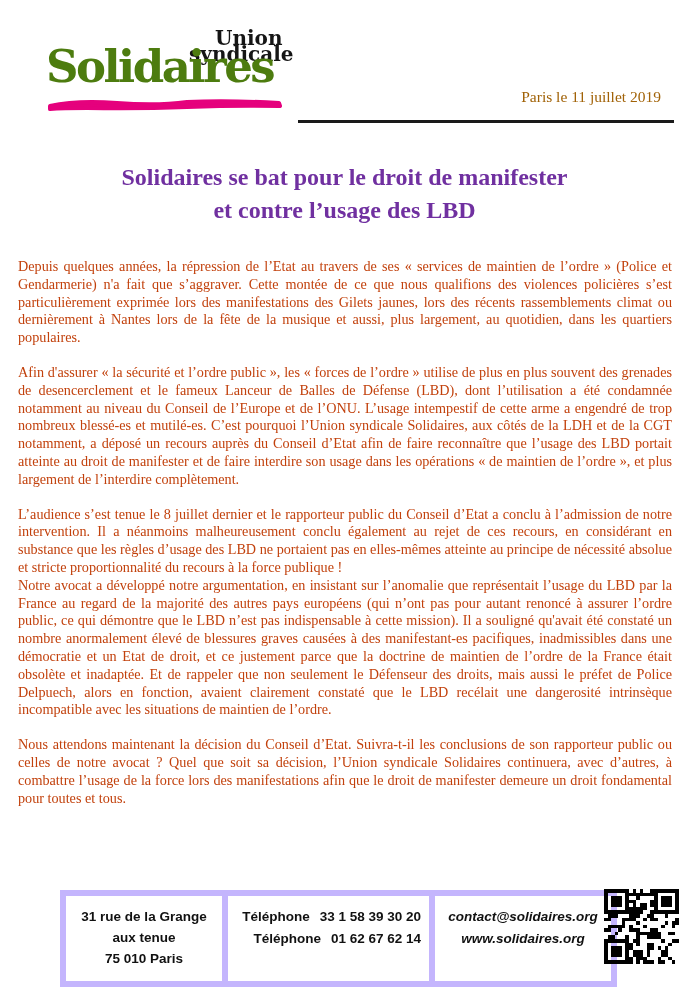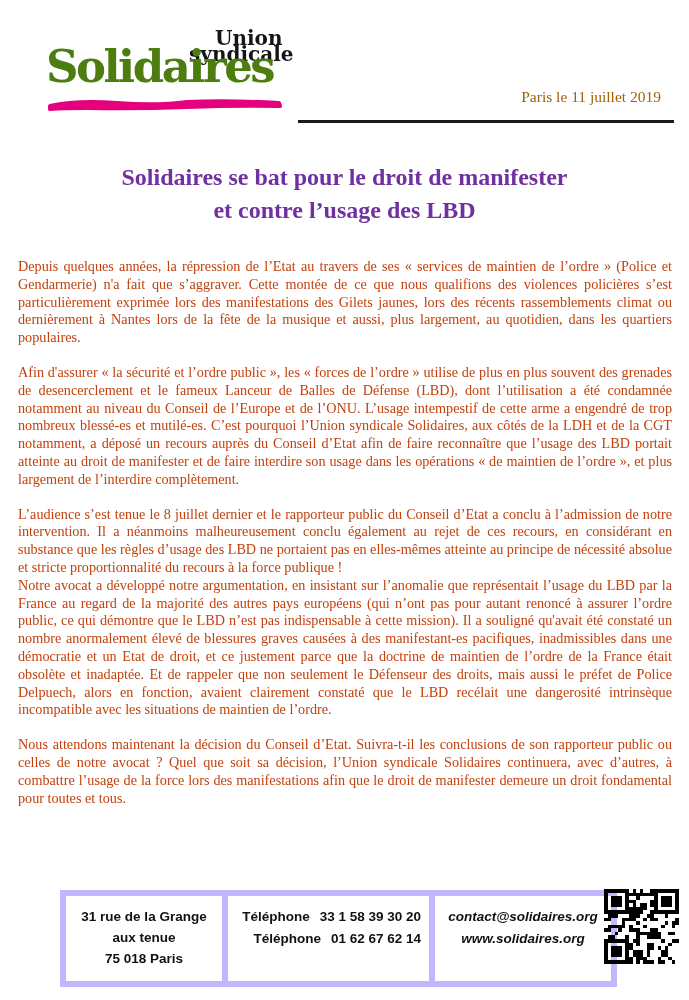--- a/index.html
+++ b/index.html
@@ -102,21 +102,21 @@
     <p>Notre avocat a développé notre argumentation, en insistant sur l’anomalie que représentait l’usage du LBD par la France au regard de la majorité des autres pays européens (qui n’ont pas pour autant renoncé à assurer l’ordre public, ce qui démontre que le LBD n’est pas indispensable à cette mission). Il a souligné qu'avait été constaté un nombre anormalement élevé de blessures graves causées à des manifestant-es pacifiques, inadmissibles dans une démocratie et un Etat de droit, et ce justement parce que la doctrine de maintien de l’ordre de la France était obsolète et inadaptée. Et de rappeler que non seulement le Défenseur des droits, mais aussi le préfet de Police Delpuech, alors en fonction, avaient clairement constaté que le LBD recélait une dangerosité intrinsèque incompatible avec les situations de maintien de l’ordre.</p>
     <p>Nous attendons maintenant la décision du Conseil d’Etat. Suivra-t-il les conclusions de son rapporteur public ou celles de notre avocat ? Quel que soit sa décision, l’Union syndicale Solidaires continuera, avec d’autres, à combattre l’usage de la force lors des manifestations afin que le droit de manifester demeure un droit fondamental pour toutes et tous.</p>
   </div>
 
   <table class="footer-table">
     <tbody>
         <tr>
       <td class="cell-address">
         <div>31 rue de la Grange</div>
         <div>aux tenue</div>
-        <div>75 018 Paris</div>
+        <div>75 010 Paris</div>
       </td>
       <td class="cell-phone">
         <div>
           <span>Téléphone</span><span class="num">33 1 58 39 30 20</span>
         </div>
         <div>
           <span>Téléphone</span><span class="num">01 62 67 62 14</span>
         </div>
       </td>
       <td class="cell-web">

